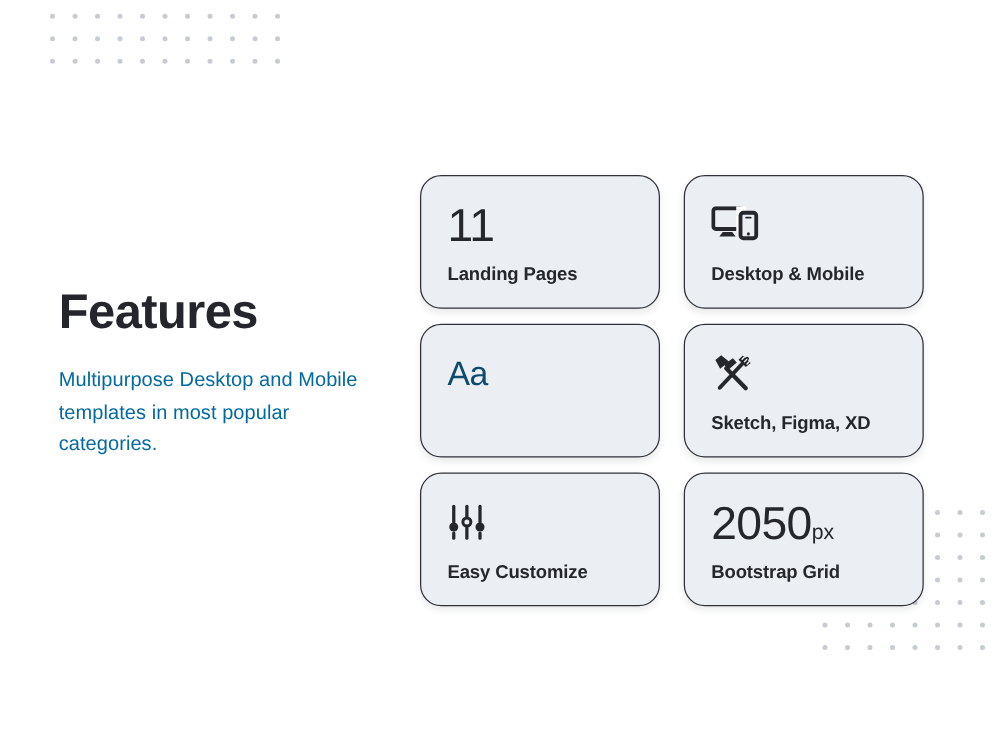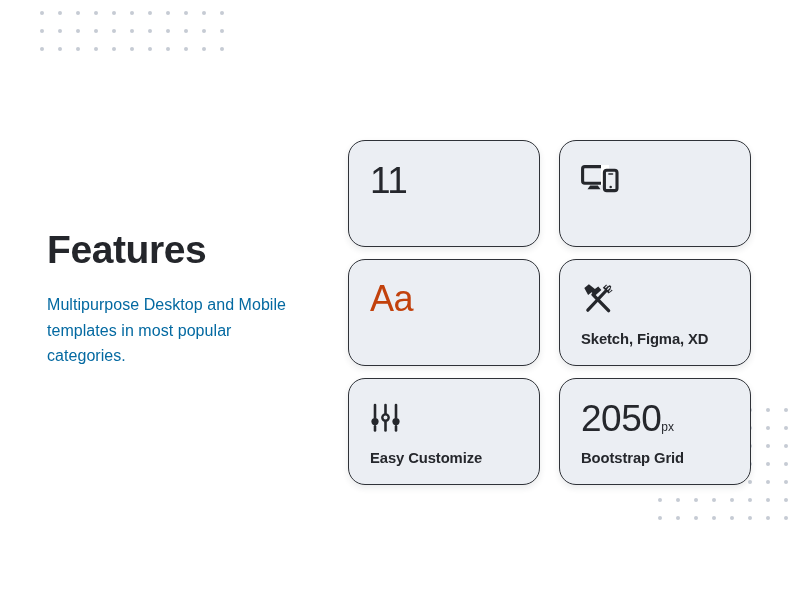--- a/index.html
+++ b/index.html
@@ -74,21 +74,21 @@
     font-weight: 400;
     line-height: 1.62;
     color: #0369a1;
     margin: 0;
     letter-spacing: 0.05px;
   }
 
   
   #feature-grid {
     position: absolute;
-    left: 348px;
+    left: 336px;
     top: 140px;
     display: grid;
     grid-template-columns: 192px 192px;
     grid-template-rows: 107px 107px 107px;
     column-gap: 19px;
     row-gap: 12px;
     z-index: 2;
   }
 
   .feature-card {
@@ -112,30 +112,30 @@
 
   .big-number {
     font-size: 37px;
     font-weight: 400;
     color: #25272c;
     line-height: 1;
     letter-spacing: -0.5px;
     display: inline-block;
   }
   .big-number .unit {
-    font-size: 12px;
+    font-size: 17px;
     font-weight: 400;
     letter-spacing: 0;
     vertical-align: baseline;
   }
 
   .aa-glyph {
-    font-size: 36px;
+    font-size: 27px;
     font-weight: 400;
-    color: #c2410c;
+    color: #0c4a6e;
     line-height: 1;
     letter-spacing: -0.5px;
   }
 
   .card-label {
     margin-top: 10px;
     font-size: 14.8px;
     font-weight: 700;
     color: #25272c;
     letter-spacing: -0.1px;
@@ -194,37 +194,39 @@
     <h1 class="title">Features</h1>
     <p class="subtitle">Multipurpose Desktop and Mobile templates in most popular categories.</p>
   </div>
 
   <div id="feature-grid">
 
     <div class="feature-card">
       <div class="card-visual">
         <span class="big-number"><span>11</span></span>
       </div>
+      <div class="card-label">Landing Pages</div>
     </div>
 
     <div class="feature-card">
       <div class="card-visual">
         <span class="icon-slot">
           <svg width="38" height="30" viewBox="0 0 38 30" fill="none">
 
             <rect x="1.6" y="1.6" width="23" height="16.6" rx="2.2" stroke="#25272c" stroke-width="3.1"></rect>
             <rect x="20" y="0" width="8" height="20" fill="#ffffff"></rect>
             <path d="M6.5 24.2 H19.5 L16.8 20.6 H9.2 Z" fill="#25272c"></path>
 
             <rect x="23.4" y="5.2" width="12.6" height="20.4" rx="2.4" stroke="#25272c" stroke-width="3.1" fill="#ebeef3"></rect>
             <circle cx="29.7" cy="22.1" r="1.25" fill="#25272c"></circle>
             <rect x="27.1" y="8.3" width="5.2" height="1.5" rx="0.75" fill="#25272c"></rect>
           </svg>
         </span>
       </div>
+      <div class="card-label">Desktop &amp; Mobile</div>
     </div>
 
     <div class="feature-card">
       <div class="card-visual">
         <span class="aa-glyph">Aa</span>
       </div>
     </div>
 
     <div class="feature-card">
       <div class="card-visual">

